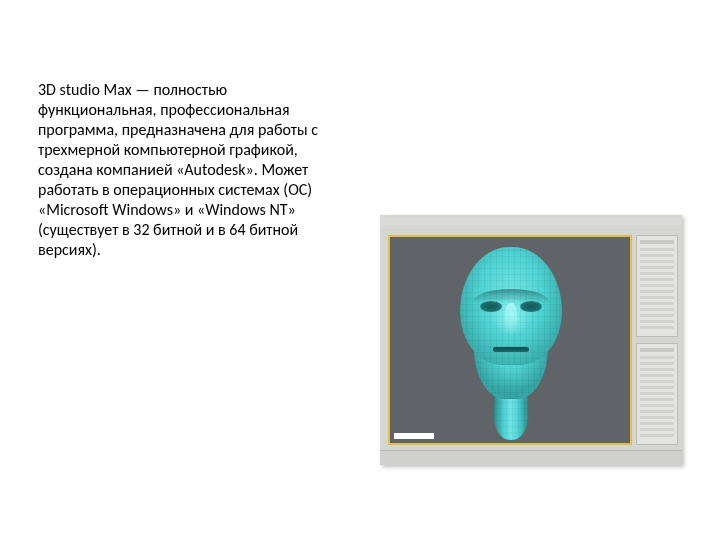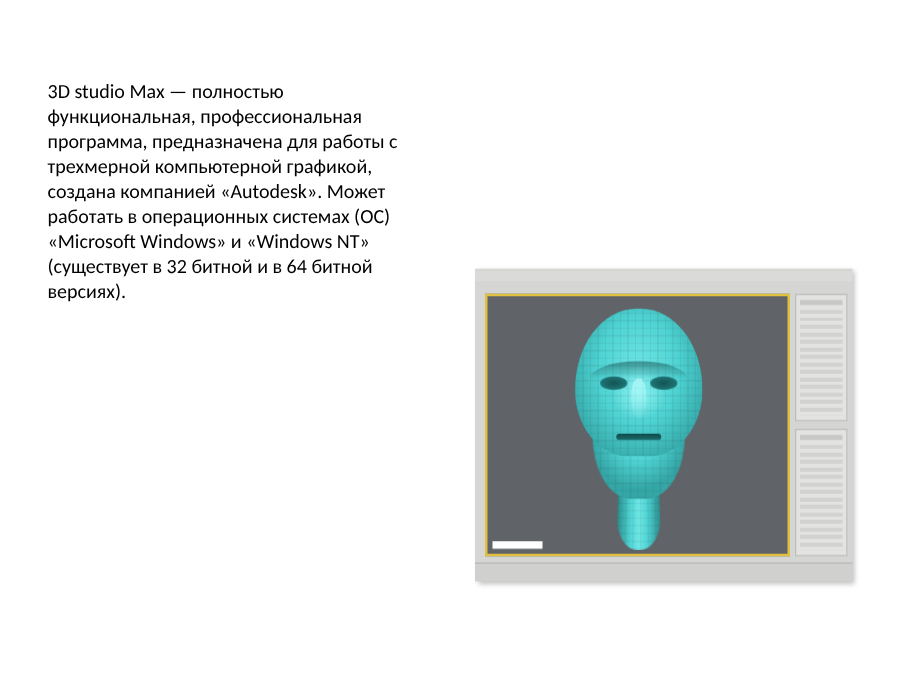--- a/index.html
+++ b/index.html
@@ -8,21 +8,21 @@
     width: 720px;
     height: 540px;
     background: #ffffff;
     font-family: Calibri, Arial, sans-serif;
     overflow: hidden;
     position: relative;
   }
   .text-block {
     position: absolute;
     left: 38px;
-    top: 64px;
+    top: 80px;
     width: 290px;
     font-size: 16px;
     line-height: 1.25;
     color: #000000;
   }
   .screenshot {
     position: absolute;
     left: 380px;
     top: 215px;
     width: 302px;

